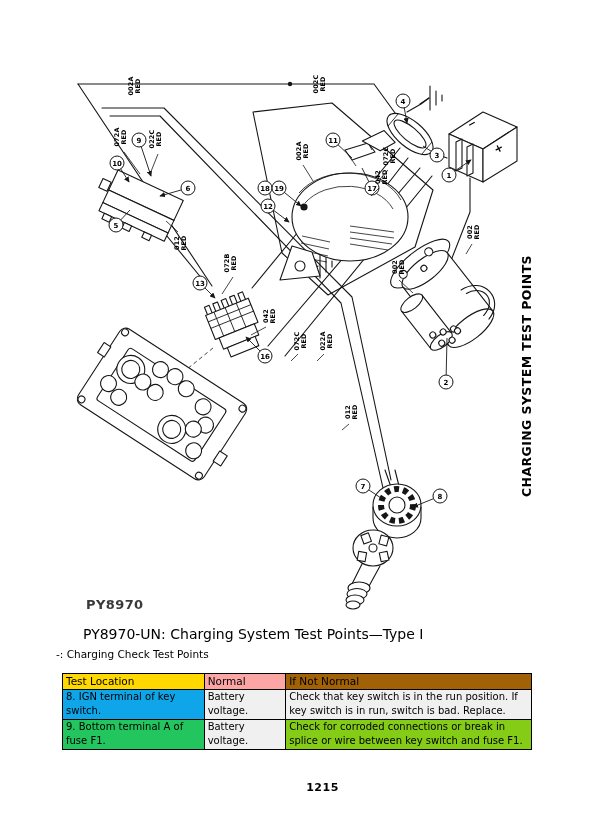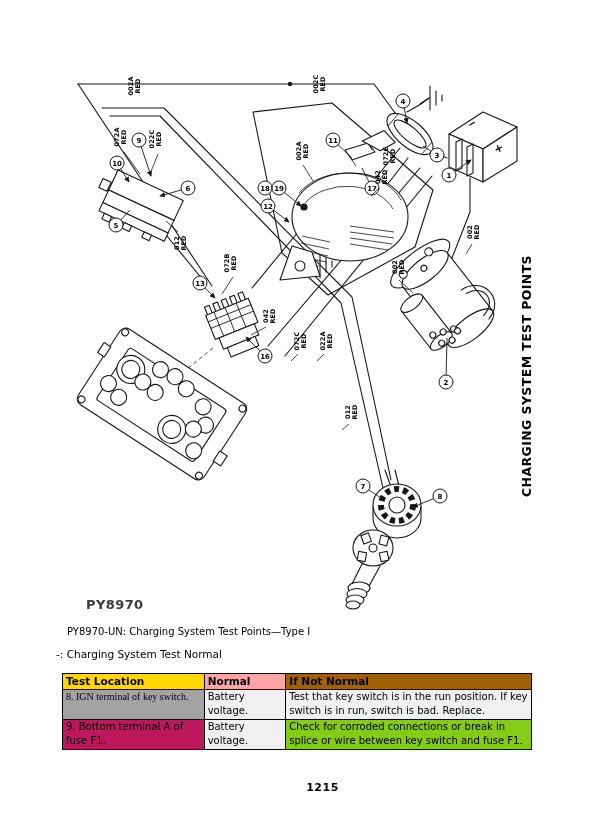--- a/index.html
+++ b/index.html
@@ -6,31 +6,31 @@
   body{
     width:613px;height:823px;position:relative;background:#ffffff;
     font-family:"DejaVu Sans","Liberation Sans",sans-serif;color:#000;
     overflow:hidden;
   }
   #diagram{position:absolute;left:0;top:0;}
   .fig-code{
     position:absolute;left:86px;top:597px;font-size:13px;color:#3a3a3a;
     letter-spacing:.4px;font-weight:600;
   }
-  .caption1{position:absolute;left:67px;top:626px;font-size:10px;}
+  .caption1{position:absolute;left:83px;top:626px;font-size:14px;}
   .caption2{position:absolute;left:56px;top:648px;font-size:10.5px;}
   .side-title{
     position:absolute;left:416px;top:379px;width:221px;height:15px;
     transform:rotate(-90deg);font-size:12.5px;font-weight:bold;
     white-space:nowrap;text-align:center;letter-spacing:.4px;
   }
   .tbl-wrap{position:absolute;left:62px;top:673px;width:470px;}
   table{width:100%;border-collapse:collapse;font-size:10px;table-layout:fixed;}
   th,td{border:1px solid #000;padding:0 3px;vertical-align:top;line-height:14.5px;text-align:left;}
-  th{font-size:10.5px;font-weight:bold;}
+  th{font-size:10.5px;font-weight:normal;}
   .col1{width:30.2%;}.col2{width:17.4%;}.col3{width:52.4%;}
   .page-num{
     position:absolute;left:0;right:0;top:781px;text-align:center;
     font-size:11px;font-weight:bold;letter-spacing:.5px;padding-left:32px;
   }
   
   .ln{fill:none;stroke:#161616;stroke-width:1.1;stroke-linejoin:round;stroke-linecap:round;}
   .thin{fill:none;stroke:#161616;stroke-width:.8;}
   .part{fill:#ffffff;stroke:#161616;stroke-width:1.1;stroke-linejoin:round;}
   .callout circle{fill:#fff;stroke:#161616;stroke-width:1;}
@@ -393,44 +393,44 @@
         </g>
       </g>
     </g>
 </svg>
 
 <div class="fig-code">PY8970</div>
 
 <div class="side-title">CHARGING SYSTEM TEST POINTS</div>
 
 <div class="caption1">PY8970-UN: Charging System Test Points—Type I</div>
-<div class="caption2">-: Charging System Test Normal</div>
+<div class="caption2">-: Charging Check Test Points</div>
 
 <div class="tbl-wrap">
   <table>
     <colgroup>
         <col class="col1">
         <col class="col2">
         <col class="col3">
       </colgroup>
     <thead>
       <tr>
         <th class="th-cell" style="background: rgb(255, 216, 0);">Test Location</th>
         <th class="th-cell" style="background: #fca5a5;">Normal</th>
         <th class="th-cell" style="background: #a16207;">If Not Normal</th>
       </tr>
     </thead>
     <tbody>
       <tr>
-        <td style="background: #a3a3a3; font-family: Liberation Serif, serif;">8. IGN terminal of key switch.</td>
+        <td style="background: #0ea5e9;">8. IGN terminal of key switch.</td>
         <td style="background: rgb(240, 240, 240);">Battery voltage.</td>
-        <td style="background: rgb(240, 240, 240);">Test that key switch is in the run position. If key switch is in run, switch is bad. Replace.</td>
+        <td style="background: rgb(240, 240, 240);">Check that key switch is in the run position. If key switch is in run, switch is bad. Replace.</td>
       </tr>
       <tr>
-        <td style="background: #be185d;">9. Bottom terminal A of fuse F1.</td>
+        <td style="background: #22c55e;">9. Bottom terminal A of fuse F1.</td>
         <td style="background: rgb(240, 240, 240);">Battery voltage.</td>
         <td style="background: #84cc16;">Check for corroded connections or break in splice or wire between key switch and fuse F1.</td>
       </tr>
     </tbody>
   </table>
 </div>
 
 <div class="page-num">1215</div>
 
 </body></html>

